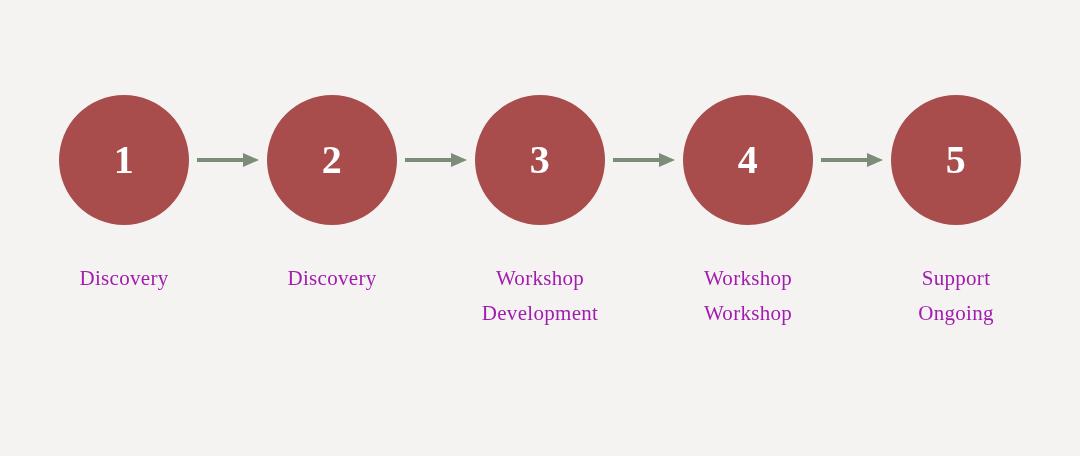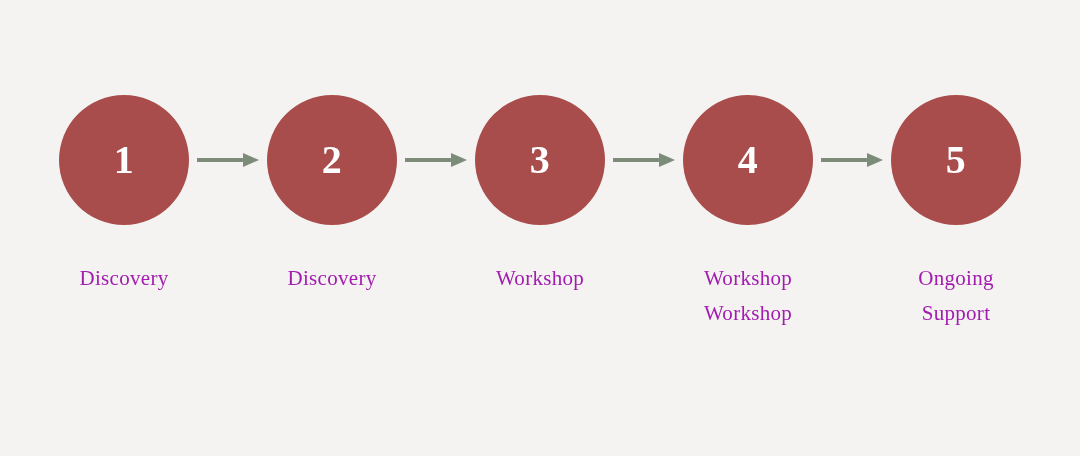--- a/index.html
+++ b/index.html
@@ -124,20 +124,21 @@
         <polygon points="46,1 62,8 46,15" fill="#7d8c79"></polygon>
       </svg>
     </div>
 
     <div class="step">
       <div class="step-circle">
         <span class="step-number">3</span>
       </div>
       <div class="step-label">
         <span class="label-line">Workshop</span>
+        <span class="label-line">Development</span>
       </div>
     </div>
 
     <div class="connector">
       <svg class="arrow" width="62" height="16" viewBox="0 0 62 16" aria-hidden="true">
         <rect x="0" y="6" width="48" height="4" fill="#7d8c79"></rect>
         <polygon points="46,1 62,8 46,15" fill="#7d8c79"></polygon>
       </svg>
     </div>
 
@@ -156,19 +157,19 @@
         <rect x="0" y="6" width="48" height="4" fill="#7d8c79"></rect>
         <polygon points="46,1 62,8 46,15" fill="#7d8c79"></polygon>
       </svg>
     </div>
 
     <div class="step">
       <div class="step-circle">
         <span class="step-number">5</span>
       </div>
       <div class="step-label">
+        <span class="label-line">Support</span>
         <span class="label-line">Ongoing</span>
-        <span class="label-line">Support</span>
       </div>
     </div>
 
   </div>
 </div>
 
 </body></html>

